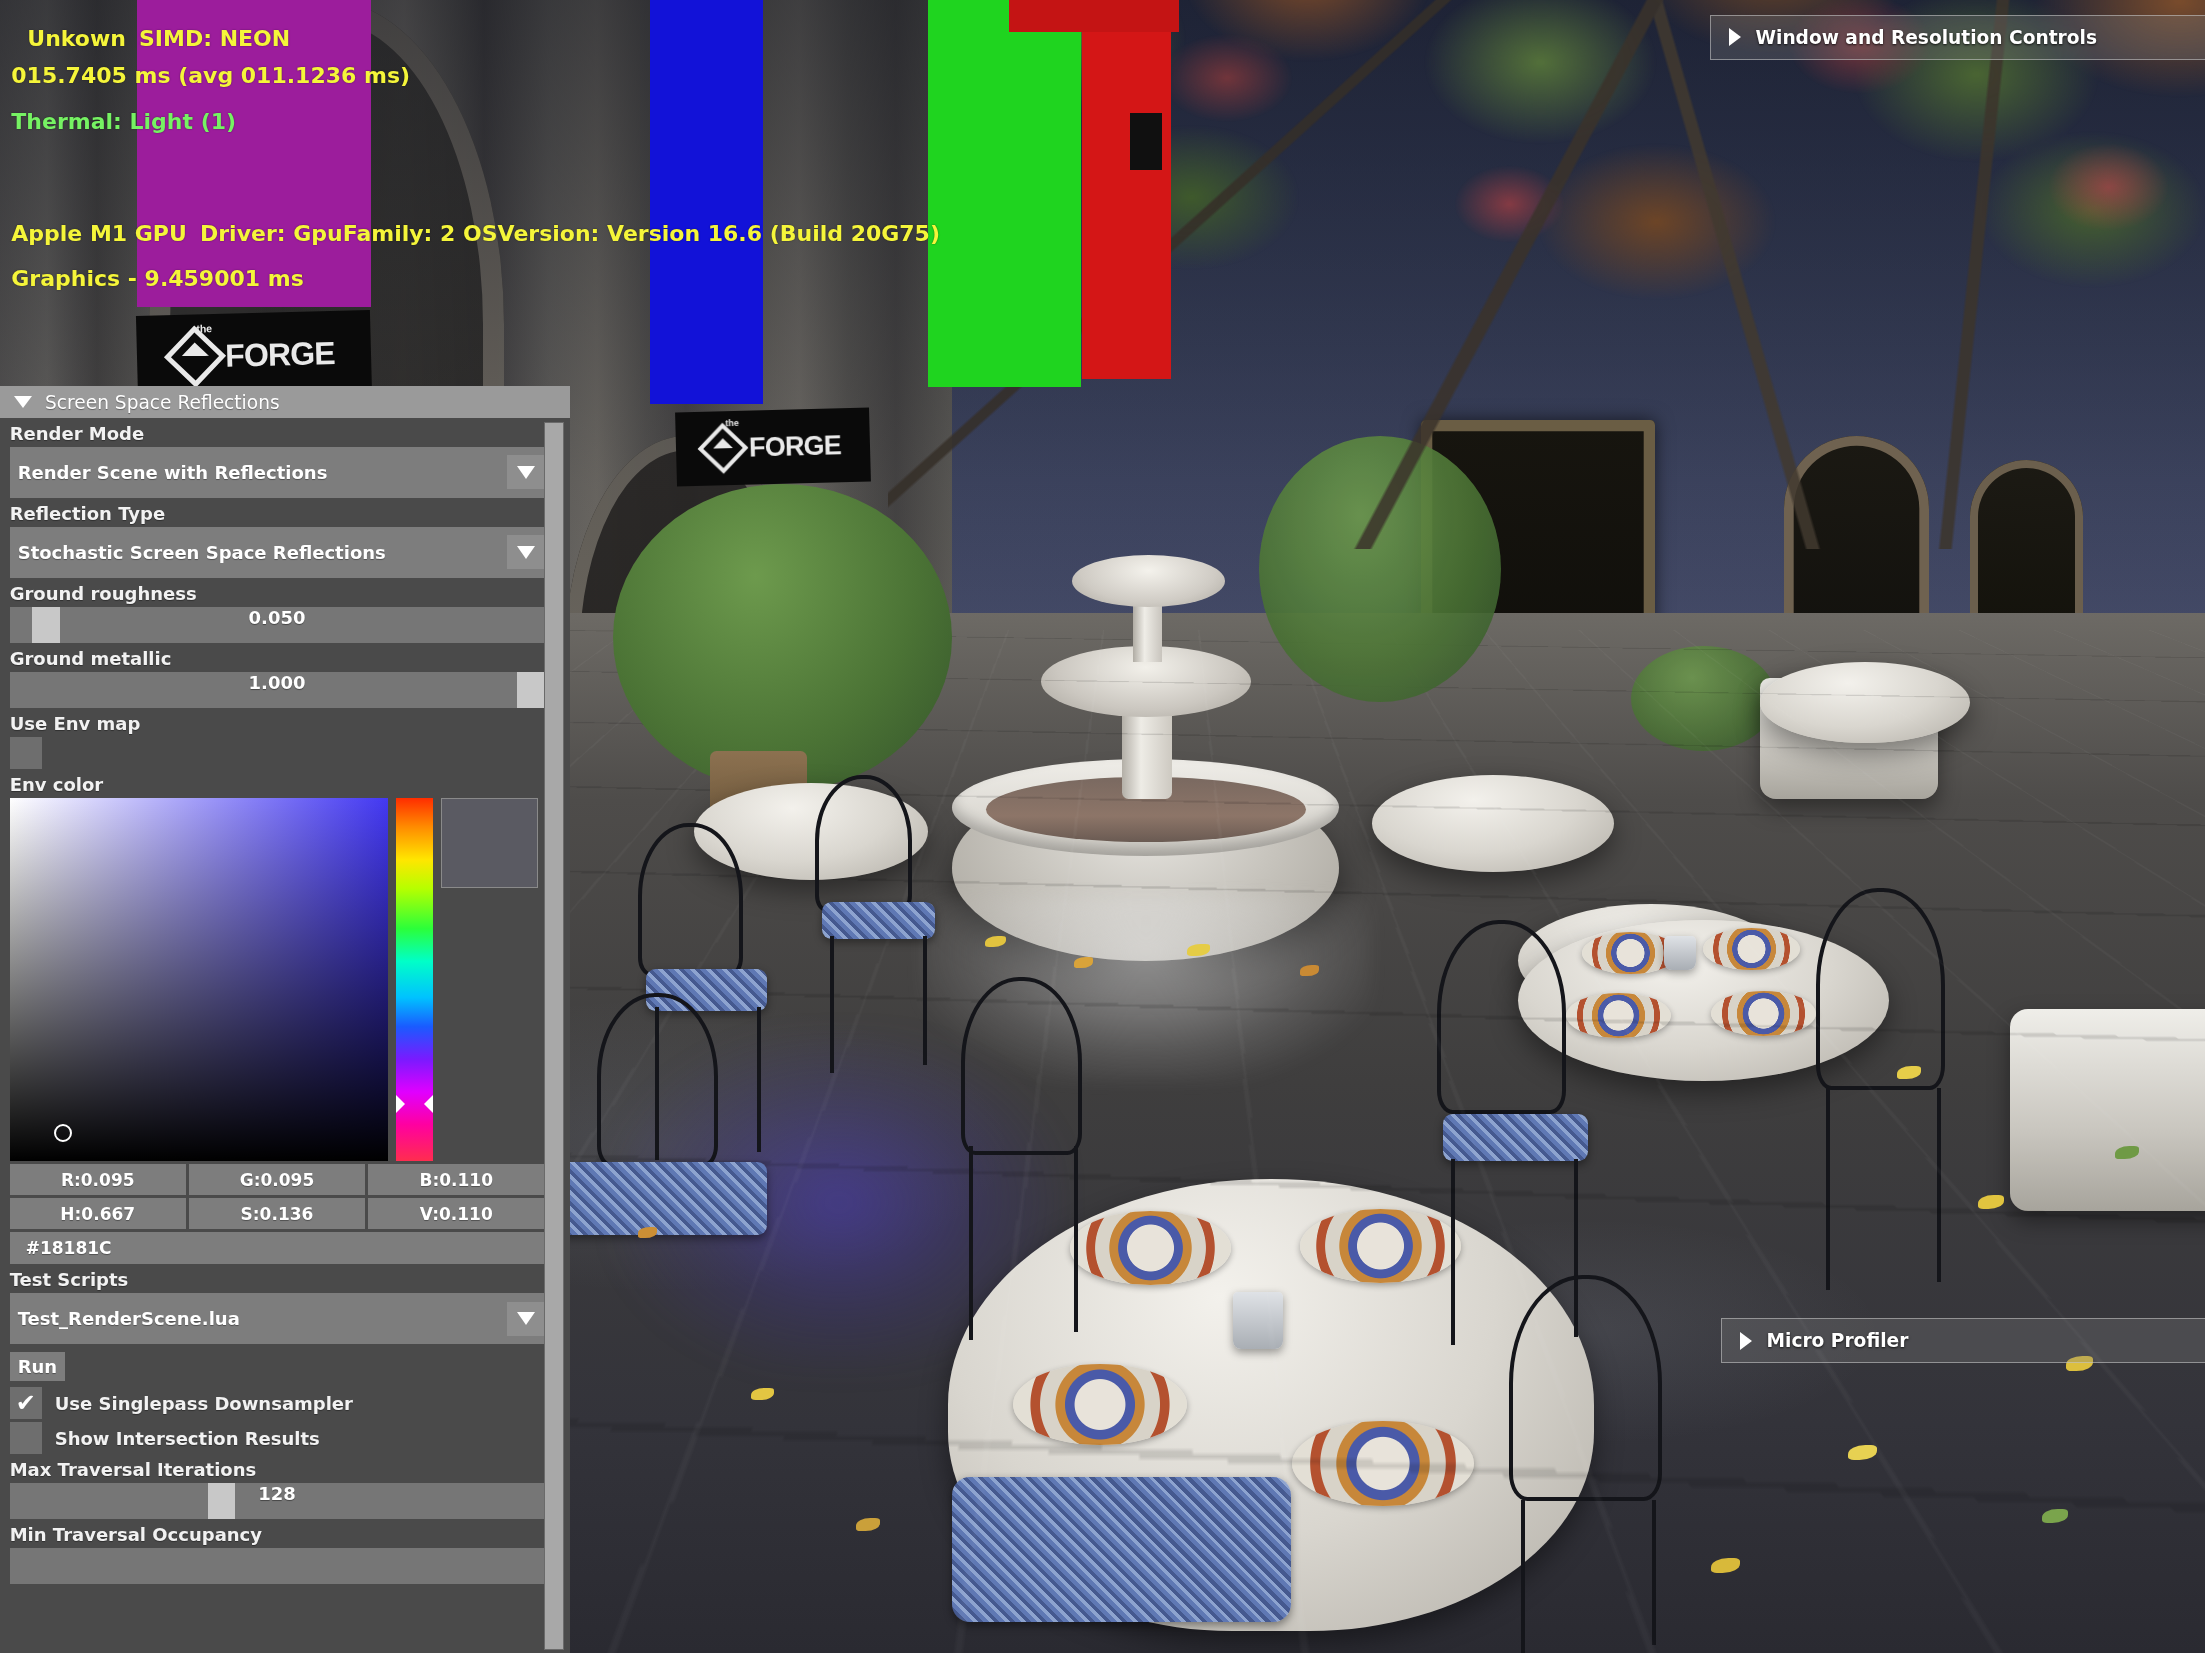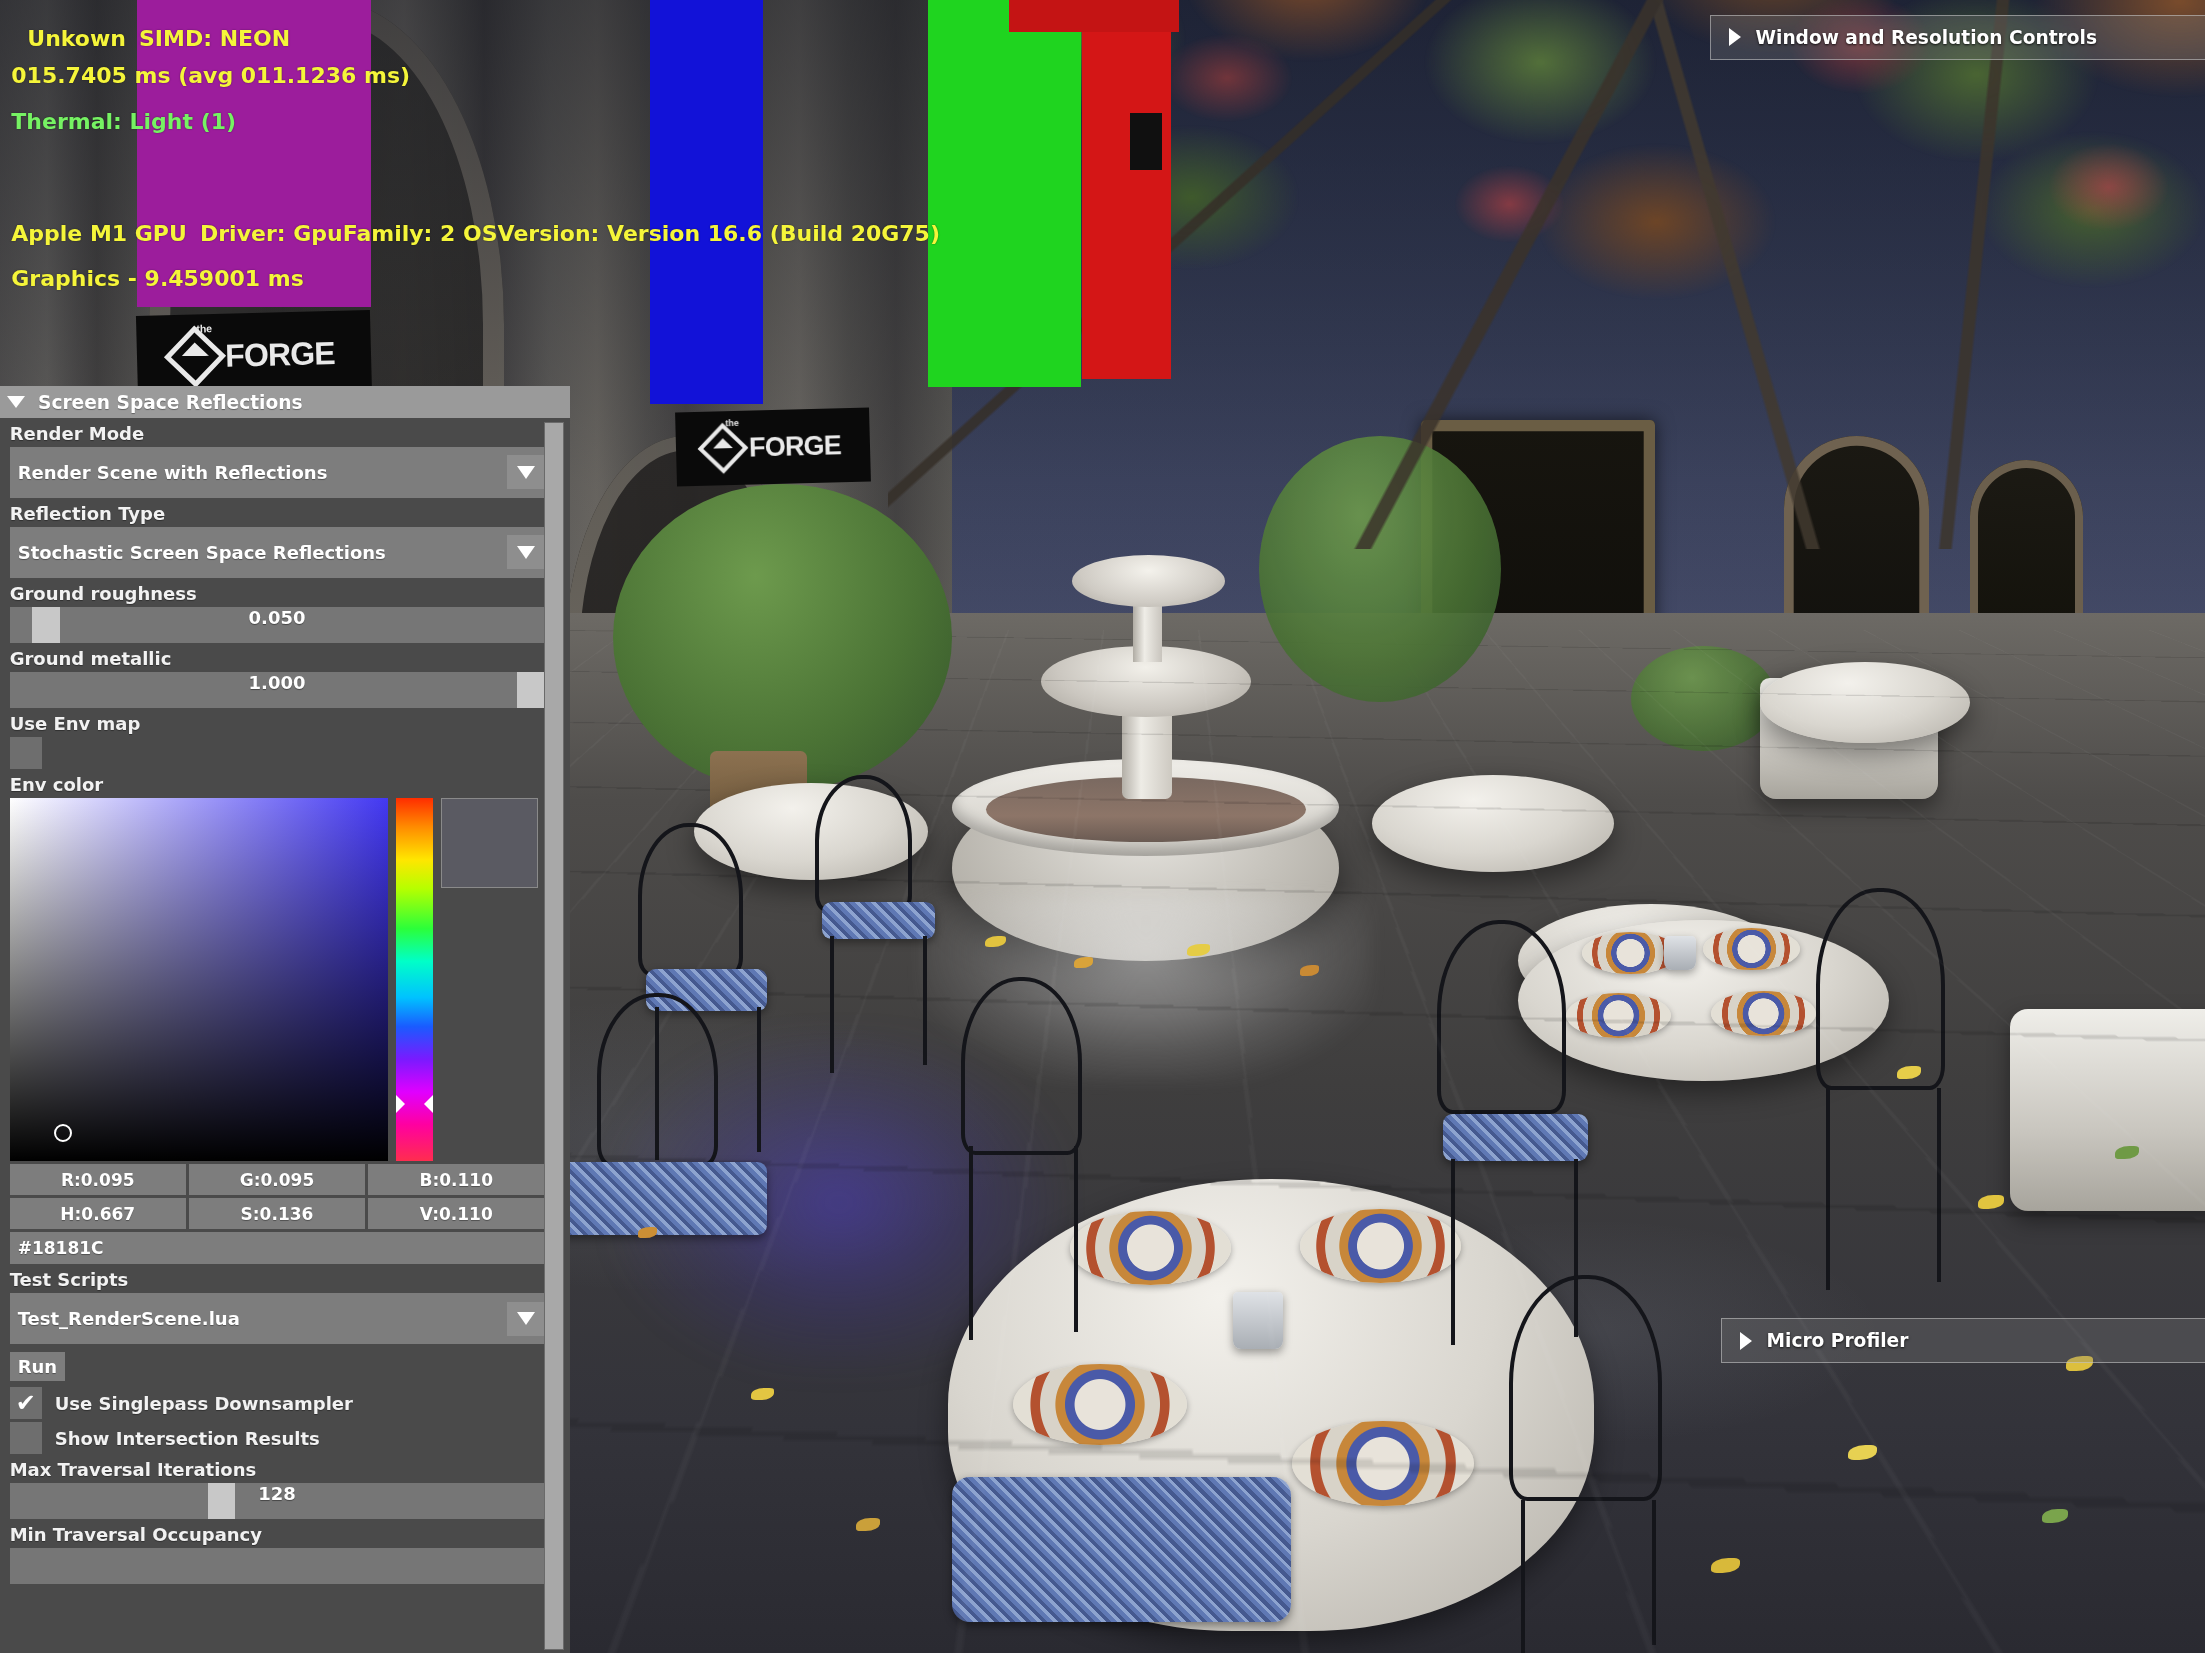--- a/index.html
+++ b/index.html
@@ -268,22 +268,22 @@
   
   #ssr-panel {
     position:absolute; left:0; top:386px; width:570px; height:1267px;
     background:#4a4a4a;
     font-family:"DejaVu Sans", sans-serif;
     color:#f0f0f0;
     overflow:hidden;
   }
   .panel-title {
     height:32px; background:#9a9a9a; display:flex; align-items:center;
-    padding-left:7px; gap:13px;
-    font-weight:bold; font-size:18.6px; color:#ffffff;
+    padding-left:14px; gap:13px;
+    font-weight:normal; font-size:18.6px; color:#ffffff;
     text-shadow:0 0.8px 0.8px rgba(0,0,0,.35);
   }
   .tri-down {
     width:0;height:0;border-left:9px solid transparent;border-right:9px solid transparent;
     border-top:12px solid #ffffff;
   }
   .tri-right {
     width:0;height:0;border-top:9px solid transparent;border-bottom:9px solid transparent;
     border-left:12px solid #ffffff;
   }
@@ -369,21 +369,21 @@
   }
   .cp-fields { display:flex; gap:3.2px; margin-top:3.2px; }
   .cp-field {
     flex:1; height:31px; background:#7d7d7d;
     display:flex; align-items:center; justify-content:center;
     font-size:17px; font-weight:bold; color:#ffffff;
     text-shadow:0 0.8px 0.8px rgba(0,0,0,.35);
   }
   .cp-hex {
     height:32px; background:#7d7d7d; margin-top:3.2px;
-    display:flex; align-items:center; padding-left:8px;
+    display:flex; align-items:center; padding-left:16px;
     font-size:17px; font-weight:bold; color:#ffffff;
     text-shadow:0 0.8px 0.8px rgba(0,0,0,.35);
   }
   .panel-scrollbar {
     position:absolute; right:6.5px; top:36px; width:19.4px; bottom:3.2px;
     background:#a8a8a8; border:0.8px solid #6a6a6a;
   }
 
   
   .collapsed-panel {

